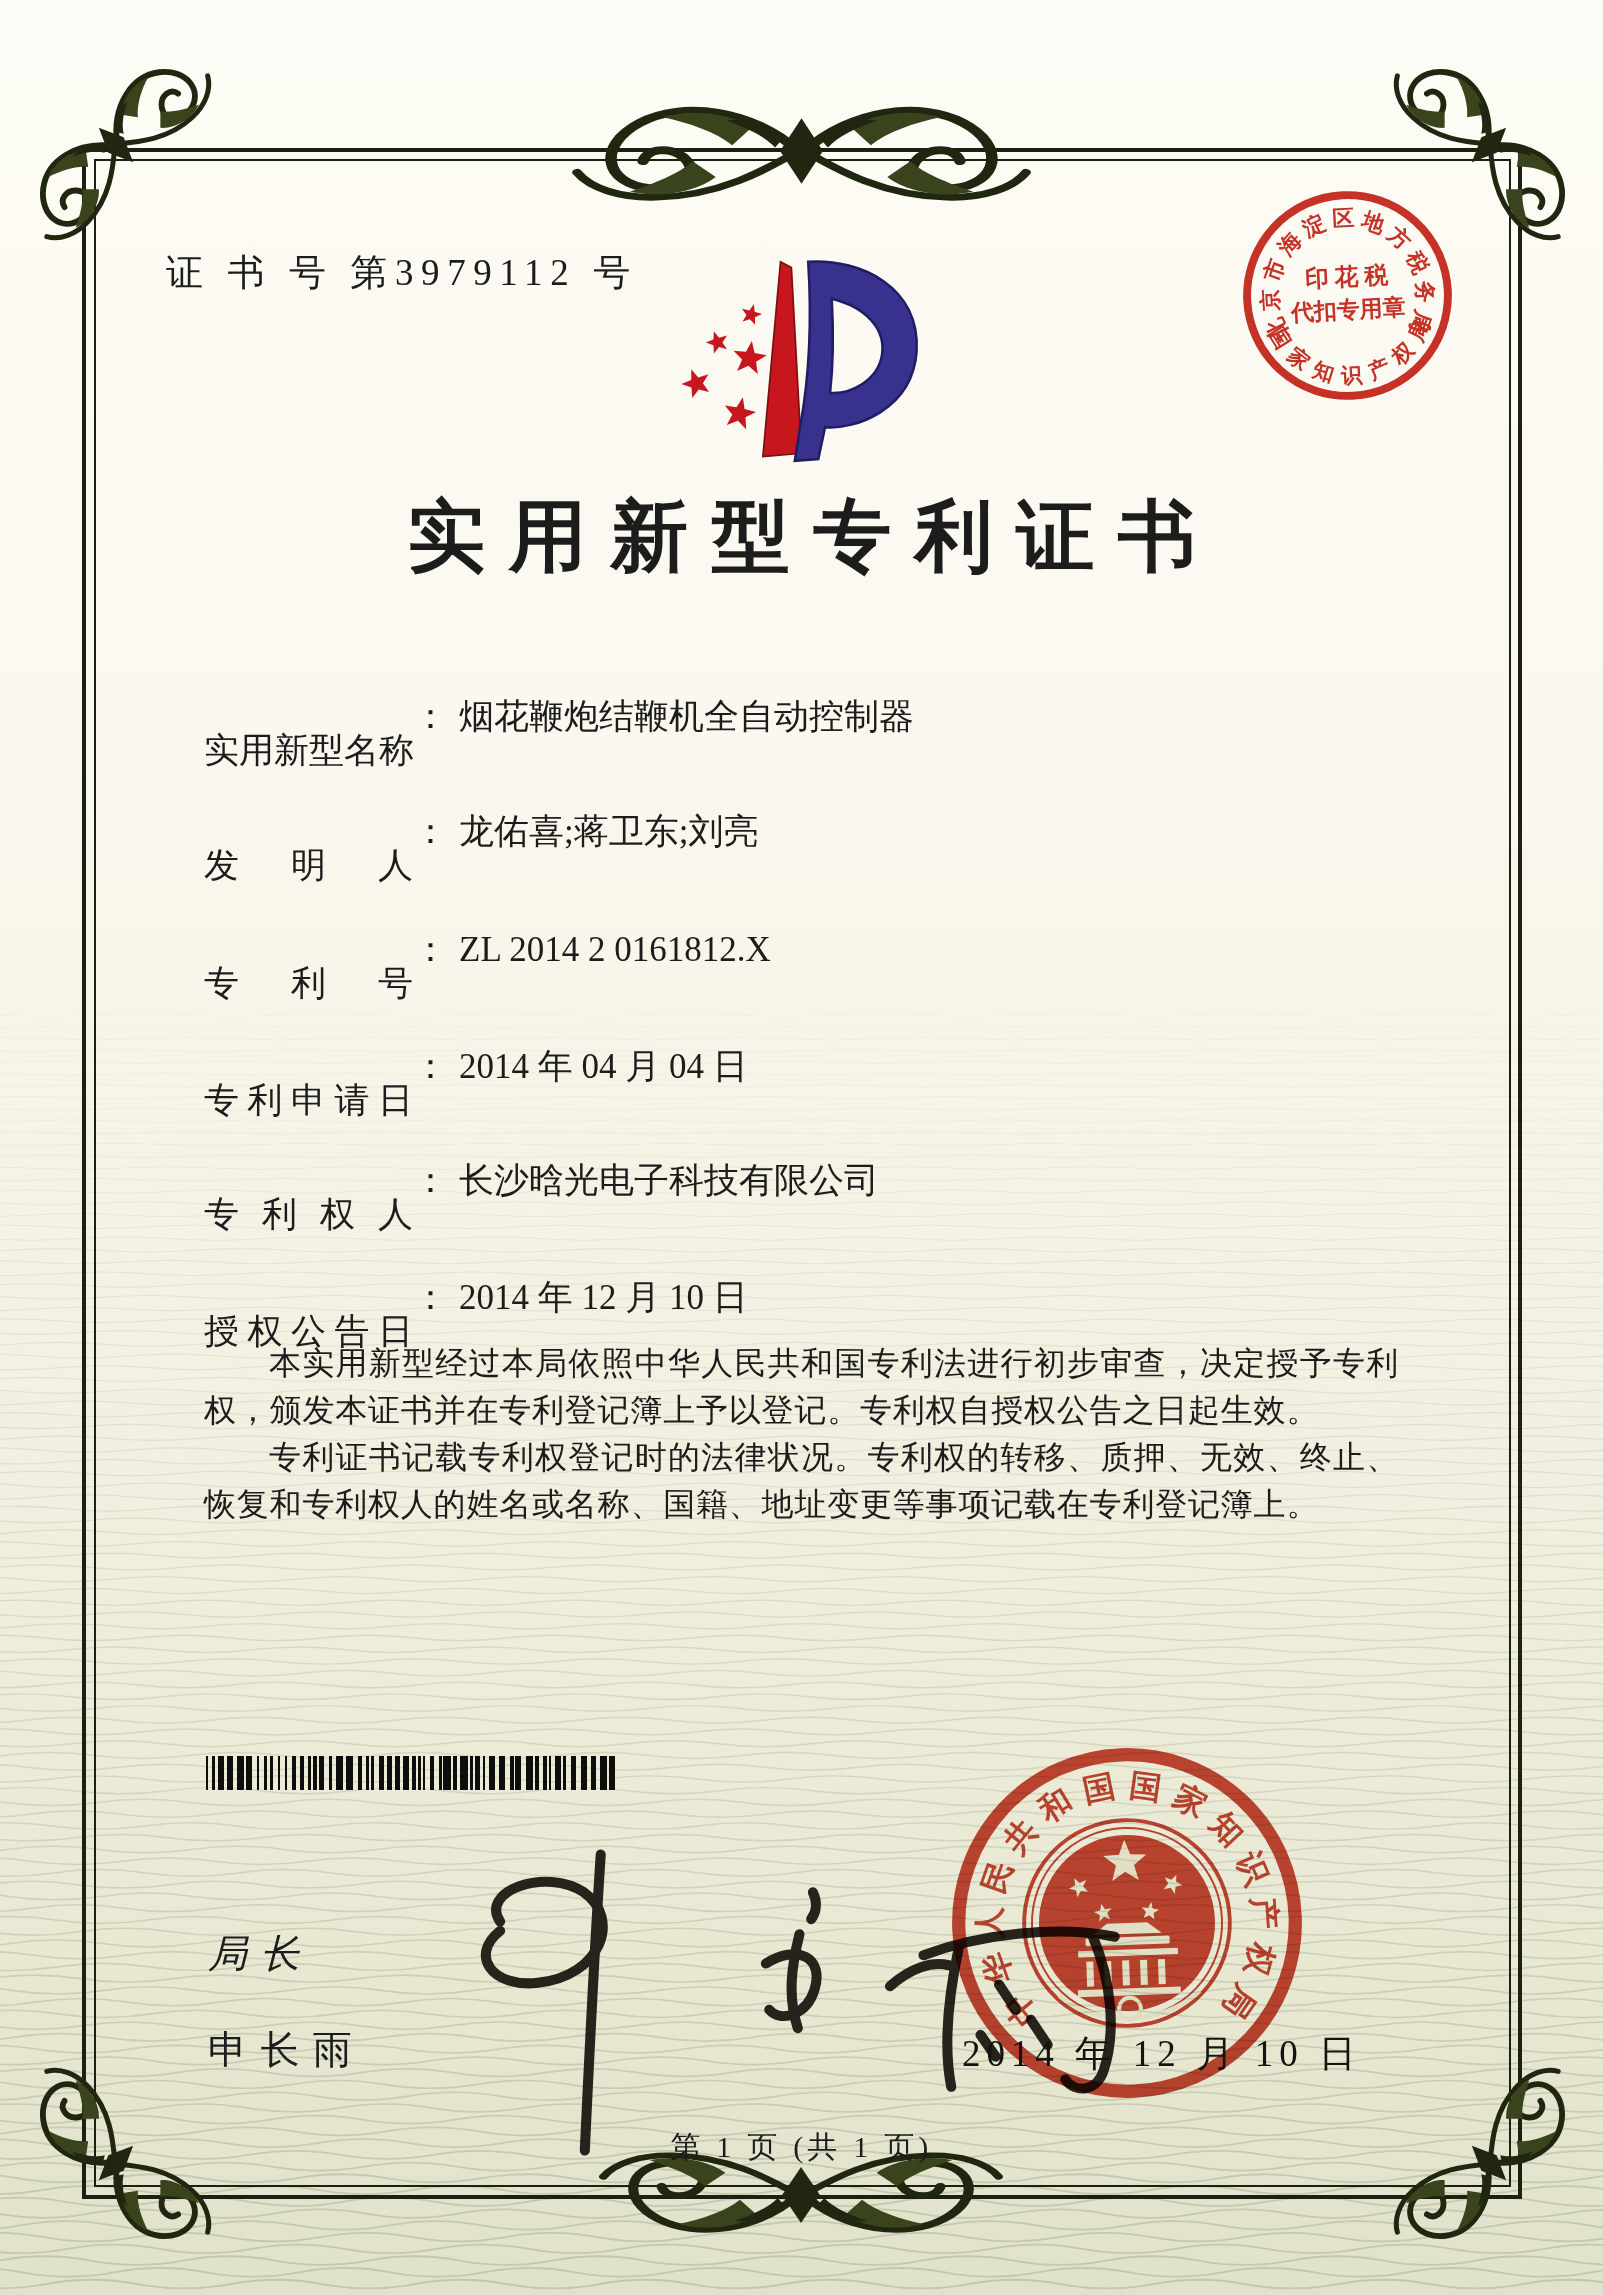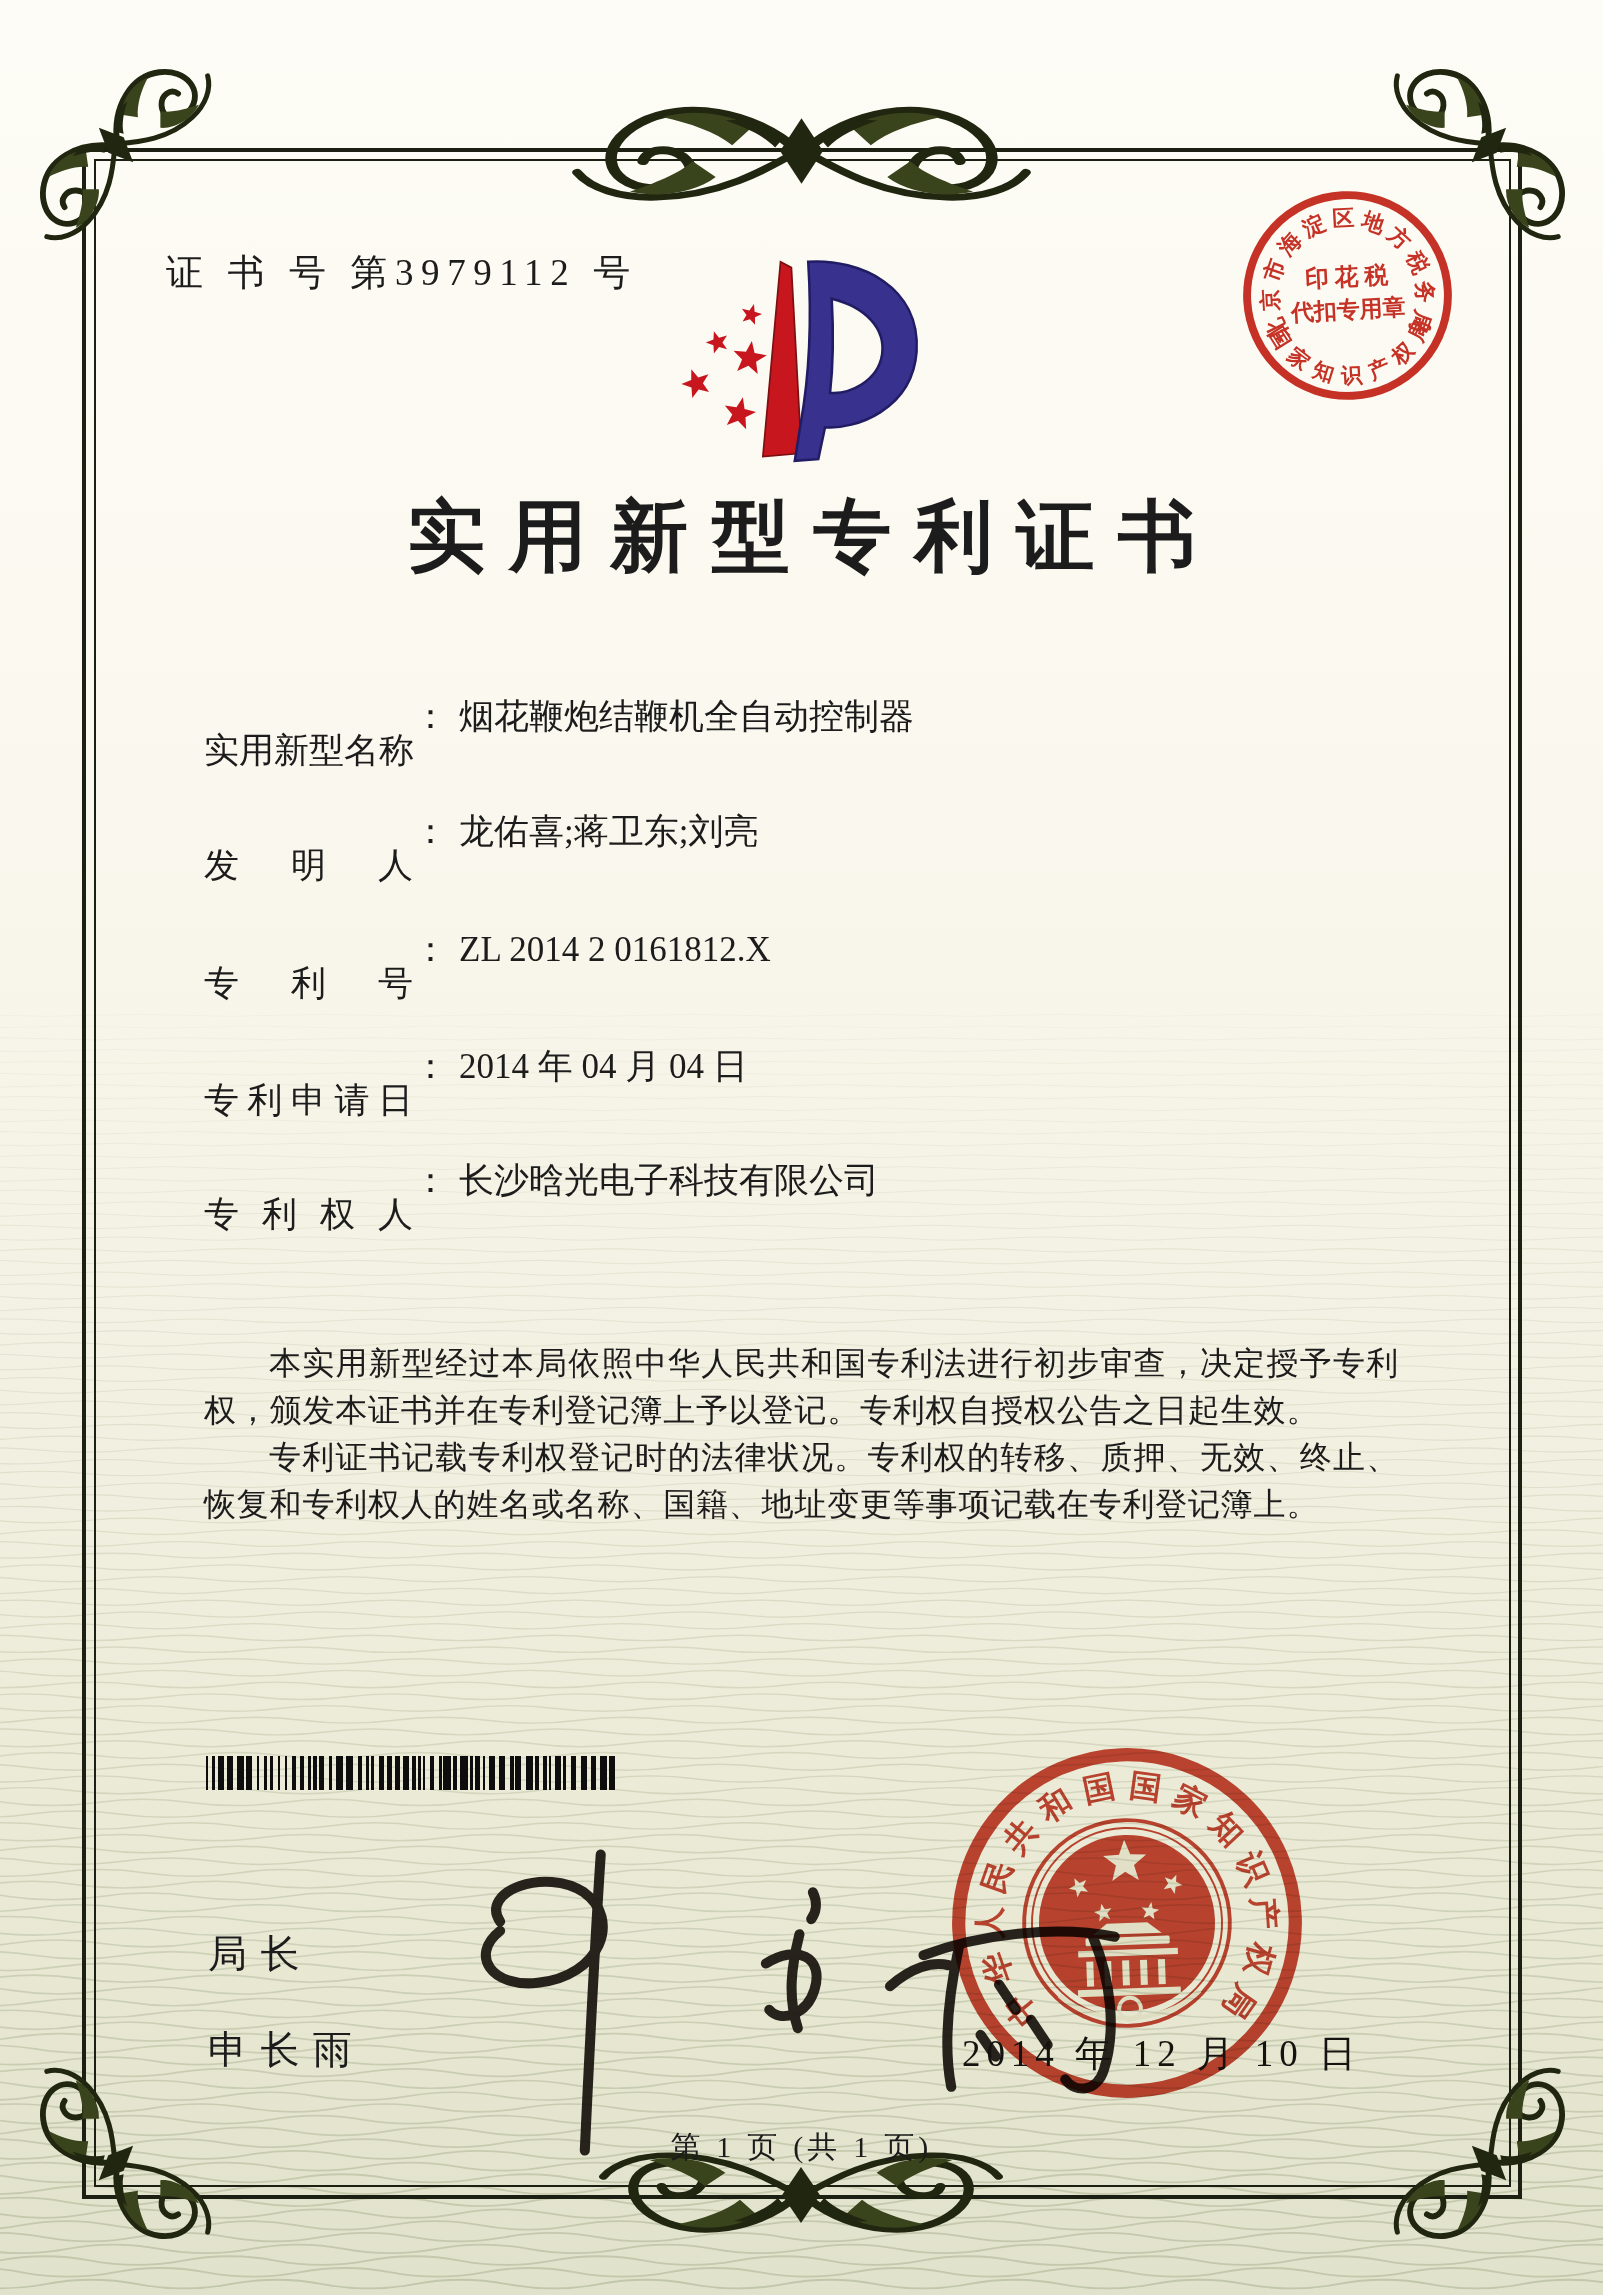--- a/index.html
+++ b/index.html
@@ -18,21 +18,21 @@
   .cert-no{left:166px;top:248px;font-size:37px;letter-spacing:7.6px;z-index:2;}
   .title{left:0;right:0;top:485px;text-align:center;font-size:78px;font-weight:bold;
          letter-spacing:23.5px;text-indent:23.5px;z-index:2;}
   .field{left:204px;font-size:35px;white-space:nowrap;z-index:2;}
   .field-label{display:inline-block;width:209px;text-align:justify;text-align-last:justify;vertical-align:top;margin-top:34px;}
   .field-value{margin-left:11px;}
   .paras{left:204px;top:1340px;width:1195px;z-index:2;}
   .paras p{margin:0;font-size:32px;line-height:47px;text-align:justify;text-indent:65px;letter-spacing:0.8px;}
   #barcode{left:206px;top:1756px;width:413px;height:34px;display:flex;align-items:stretch;z-index:2;}
   #barcode div{background:#0d0d0d;height:100%;}
-  .director-title{left:208px;top:1927px;font-size:39px;letter-spacing:13.4px;z-index:2;}
+  .director-title{left:208px;top:1927px;font-size:39px;letter-spacing:13.4px;z-index:2;font-style:italic;}
   .director-name{left:208px;top:2023px;font-size:39px;letter-spacing:13.4px;z-index:2;}
   #signature{left:420px;top:1842px;z-index:3;}
   #mainseal{left:940px;top:1736px;z-index:4;mix-blend-mode:multiply;opacity:.93;transform:rotate(-2deg);}
   #taxstamp{left:1233px;top:181px;z-index:4;mix-blend-mode:multiply;opacity:.95;transform:rotate(-3deg);}
   .seal-date{left:962px;top:2029px;font-size:37px;letter-spacing:5.9px;z-index:5;color:#15130f;}
   .footer{left:0;right:0;top:2127px;text-align:center;font-size:30px;letter-spacing:4.2px;z-index:5;}
   .stamp-text{font-family:"Liberation Serif","DejaVu Serif",serif;}
 </style>
 </head>
 <body>
@@ -242,20 +242,23 @@
   </div>
   <div class="abs field" style="top:926px">
     <span class="field-label">专利号</span><span>：</span><span class="field-value">ZL 2014 2 0161812.X</span>
   </div>
   <div class="abs field" style="top:1043px">
     <span class="field-label">专利申请日</span><span>：</span><span class="field-value">2014 年 04 月 04 日</span>
   </div>
   <div class="abs field" style="top:1157px">
     <span class="field-label">专利权人</span><span>：</span><span class="field-value">长沙晗光电子科技有限公司</span>
   </div>
+  <div class="abs field" style="top:1274px">
+    <span class="field-label">授权公告日</span><span>：</span><span class="field-value">2014 年 12 月 10 日</span>
+  </div>
 
   <div class="abs paras">
     <p>本实用新型经过本局依照中华人民共和国专利法进行初步审查，决定授予专利权，颁发本证书并在专利登记簿上予以登记。专利权自授权公告之日起生效。</p>
     <p>专利证书记载专利权登记时的法律状况。专利权的转移、质押、无效、终止、恢复和专利权人的姓名或名称、国籍、地址变更等事项记载在专利登记簿上。</p>
   </div>
 
   <div id="barcode" class="abs">
       <div style="width: 2.5px; margin-right: 3.4px;"></div>
       <div style="width: 3.4px; margin-right: 2.5px;"></div>
       <div style="width: 6.7px; margin-right: 2.5px;"></div>

